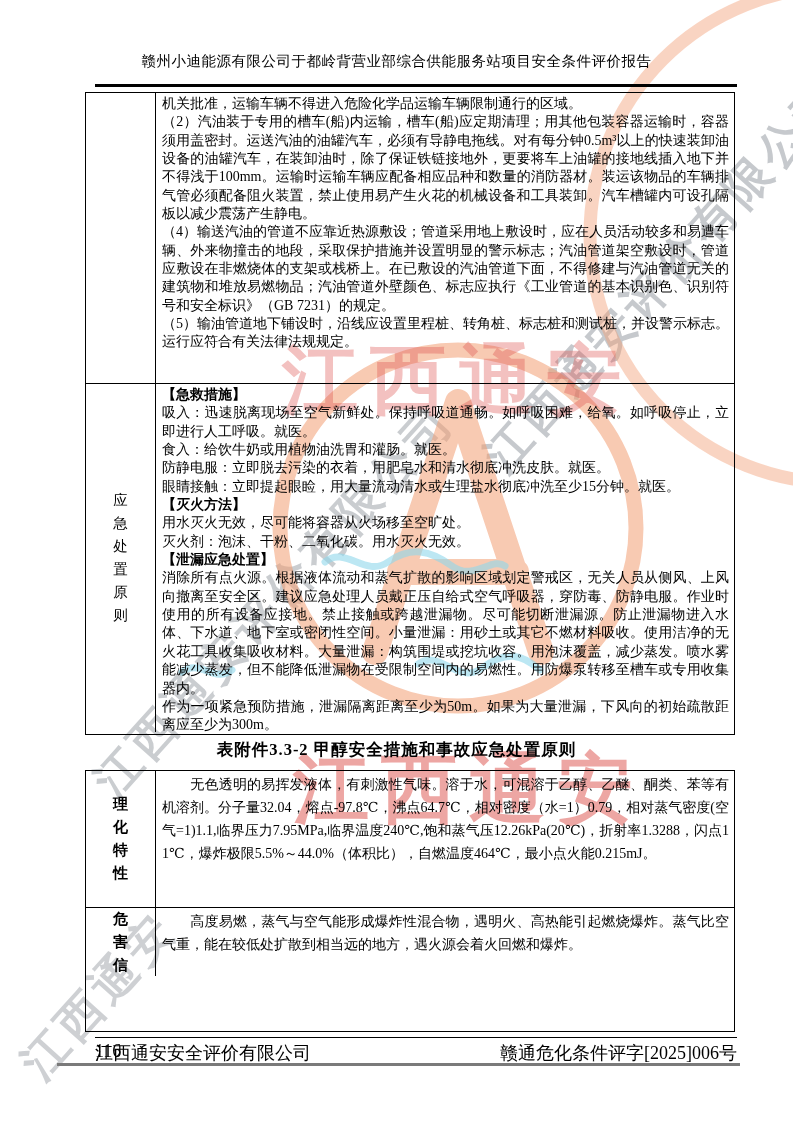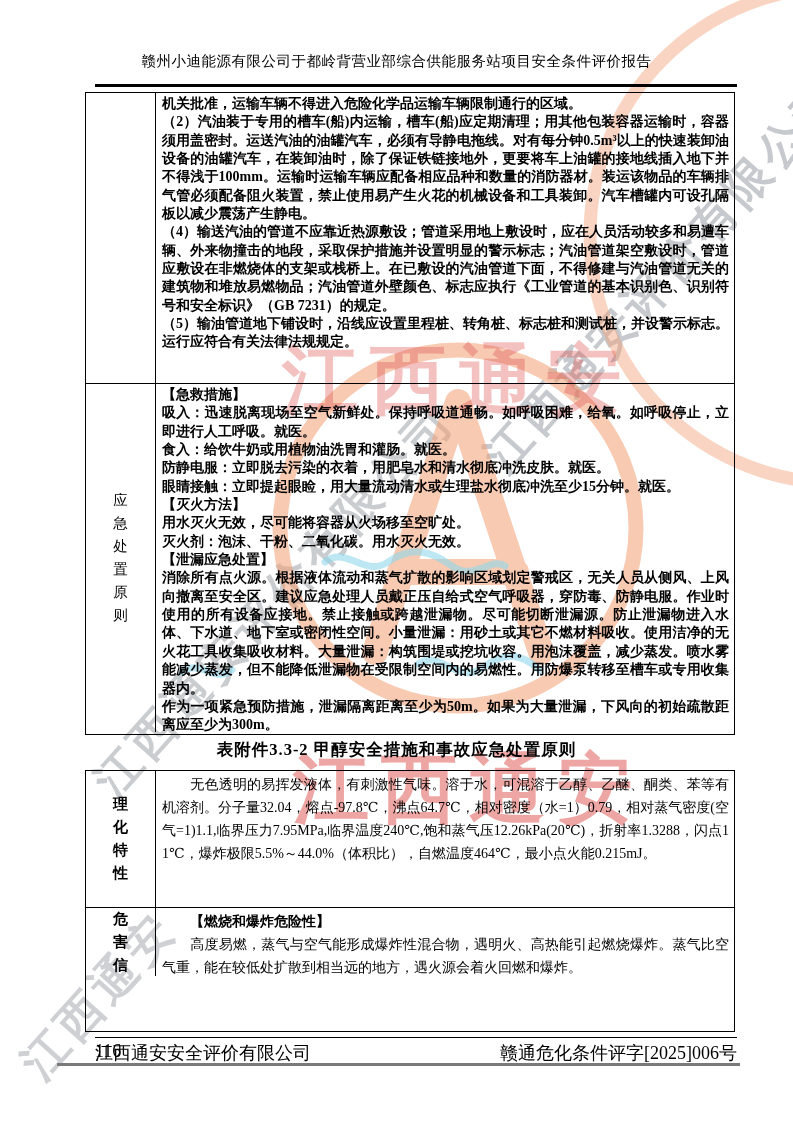--- a/index.html
+++ b/index.html
@@ -17,21 +17,21 @@
   .tbl { position:absolute; left:85px; width:650px; border:1.5px solid #000; box-sizing:border-box;
          display:flex; flex-direction:column; background:transparent; }
   .t1 { top:92px;  height:643px; }
   .t2 { top:770px; height:262px; }
   .row { display:flex; border-bottom:1px solid #000; box-sizing:border-box; }
   .row:last-child { border-bottom:none; }
   .lbl { width:70px; min-width:70px; border-right:1px solid #000; box-sizing:border-box;
          display:flex; flex-direction:column; justify-content:center; align-items:center; }
   .cnt { flex:1; padding:2px 5px 0 6px; overflow:hidden; }
 
-  .t1 .cnt .para { margin:0; font-size:14px; line-height:18.35px; text-align:justify; word-break:break-all;font-weight:bold; }
+  .t1 .cnt .para { margin:0; font-size:14px; line-height:18.35px; text-align:justify; word-break:break-all; }
   .t2 .cnt .para { margin:0; font-size:14px; line-height:23px;   text-align:justify; word-break:break-all; }
   .bold-line { font-weight:bold; }
 
   .t1 .vchar { font-size:14.5px; line-height:23px; }
   .t2 .lbl   { font-weight:bold; }
   .t2 .vchar { font-size:15px; line-height:23px; font-weight:bold; }
   .vline     { font-size:15.5px; line-height:25px; font-weight:bold; white-space:pre; }
 
   .r-t1-a { height:291px; }
   .r-t1-b { height:348px; }
@@ -133,21 +133,20 @@
             <p class="para">　　无色透明的易挥发液体，有刺激性气味。溶于水，可混溶于乙醇、乙醚、酮类、苯等有机溶剂。分子量32.04，熔点-97.8℃，沸点64.7℃，相对密度（水=1）0.79，相对蒸气密度(空气=1)1.1,临界压力7.95MPa,临界温度240℃,饱和蒸气压12.26kPa(20℃)，折射率1.3288，闪点11℃，爆炸极限5.5%～44.0%（体积比），自燃温度464℃，最小点火能0.215mJ。</p>
           </div>
       </div>
       <div class="row r-t2-c">
         <div class="lbl">
             <div class="vchar">危</div>
             <div class="vchar">害</div>
             <div class="vchar">信</div>
           </div>
         <div class="cnt">
-            <p class="para bold-line">　　【燃烧和爆炸危险性】</p>
             <p class="para">　　高度易燃，蒸气与空气能形成爆炸性混合物，遇明火、高热能引起燃烧爆炸。蒸气比空气重，能在较低处扩散到相当远的地方，遇火源会着火回燃和爆炸。</p>
           </div>
       </div>
     </div>
 
     <div class="footer-rule"></div>
     <div class="footer">
       <span class="f-left">江西通安安全评价有限公司</span>
       <span class="f-center">116</span>
       <span class="f-right">赣通危化条件评字[2025]006号</span>

